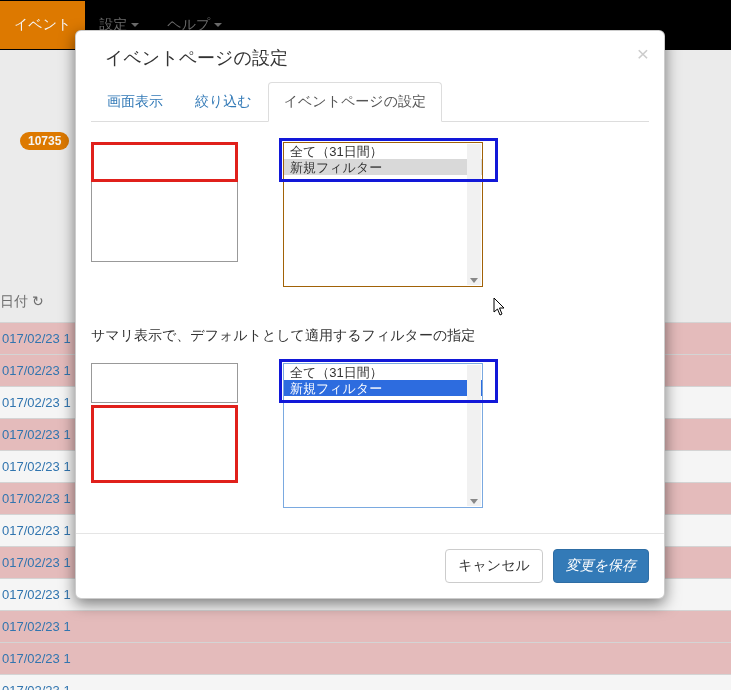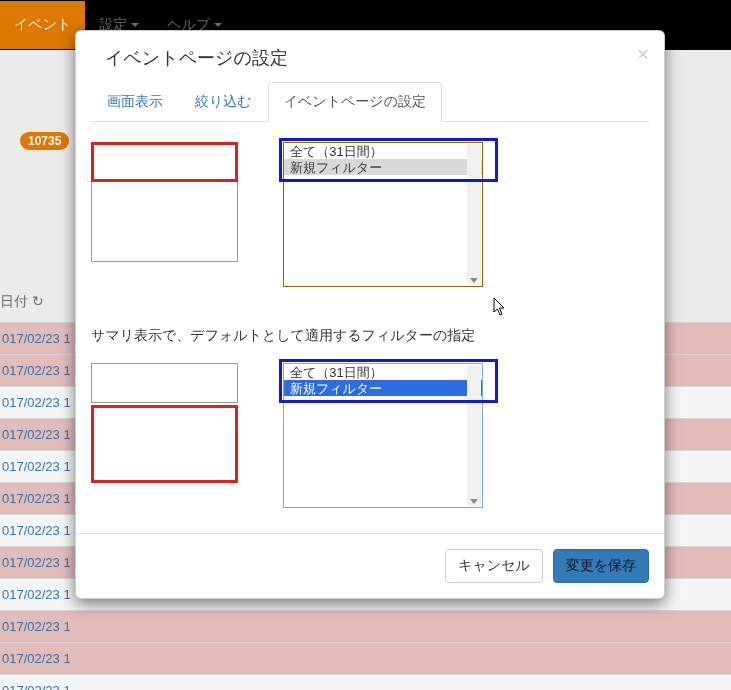--- a/index.html
+++ b/index.html
@@ -227,21 +227,22 @@
       margin-left: 6px;
     }
     .btn-default {
       background: #fff;
       border: 1px solid #ccc;
       color: #333;
     }
     .btn-primary {
       background: #337ab7;
       border: 1px solid #2e6da4;
-      color: #0f172a;
+      color: #ffffff;
+      font-style: italic;
     }
   </style>
 </head>
 <body>
 
 <div class="bg-navbar">
   <div class="bg-nav-item active">イベント</div>
   <div class="bg-nav-item">
       <span>設定</span>
       <span class="caret"></span>

